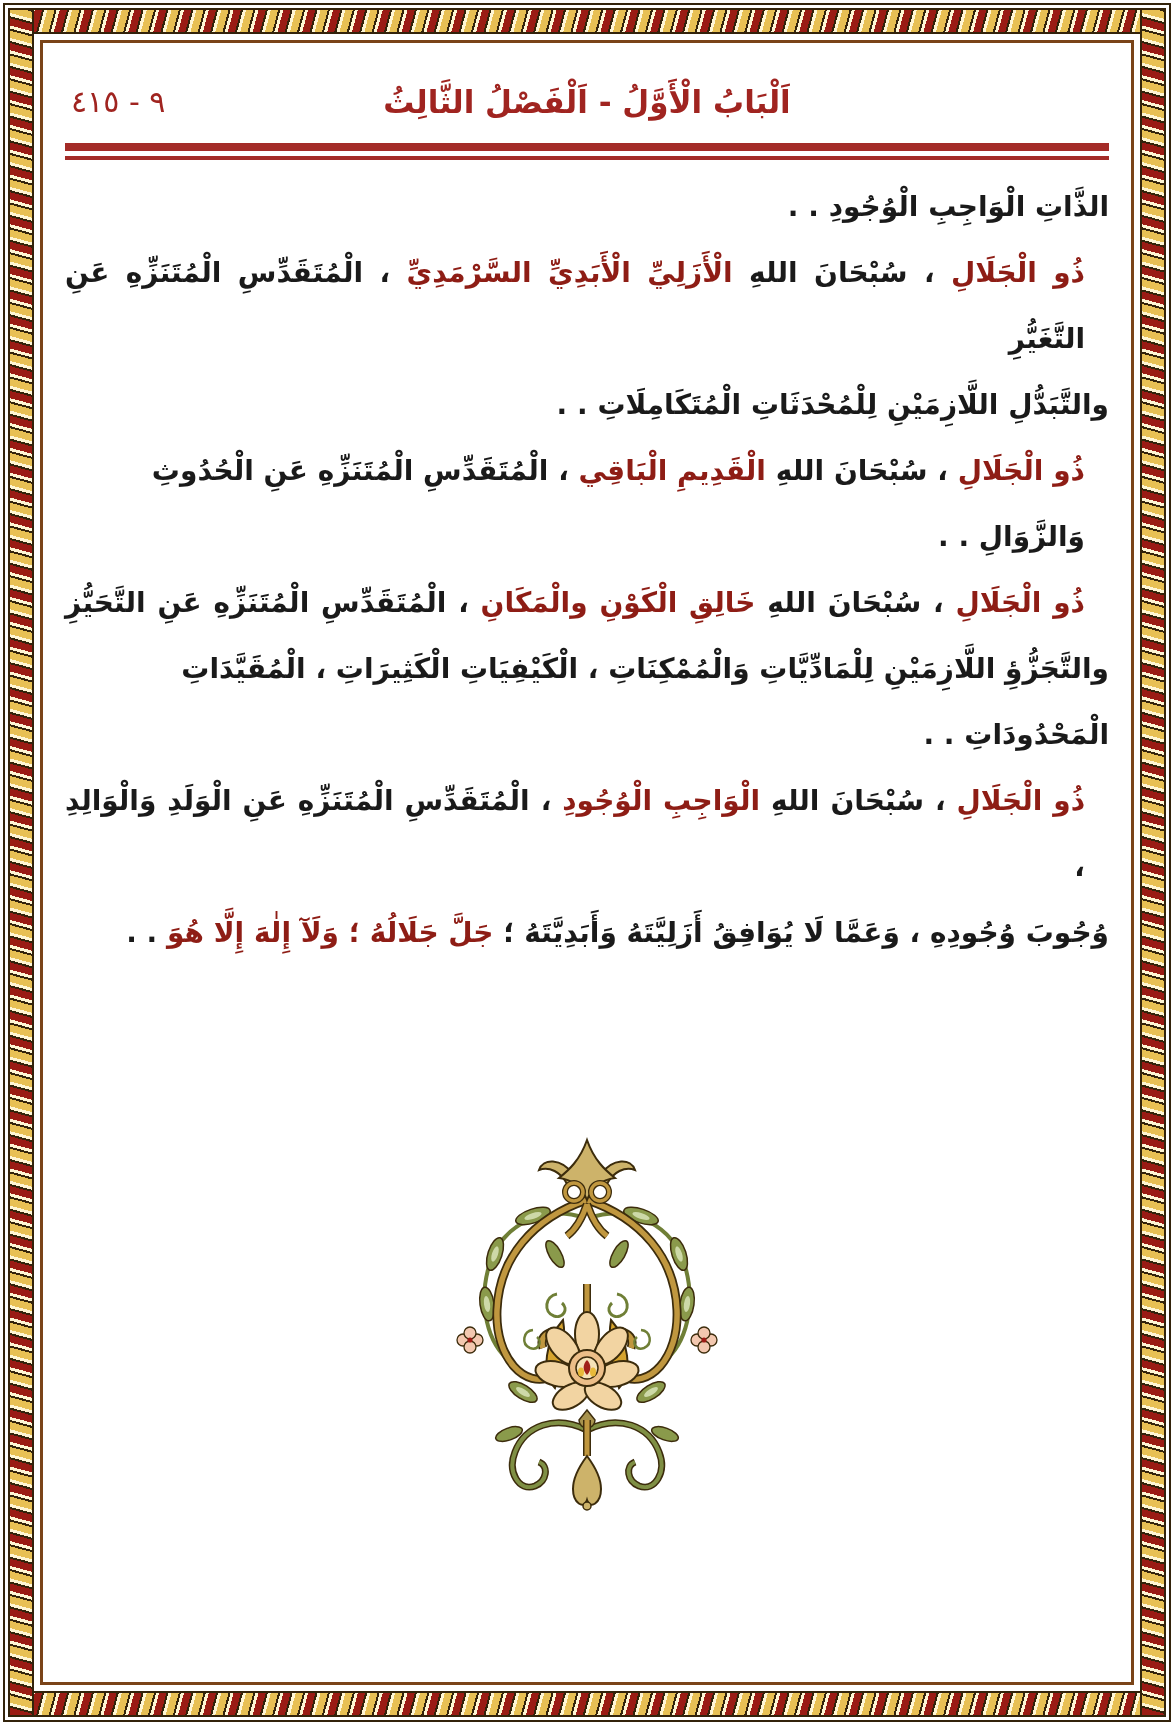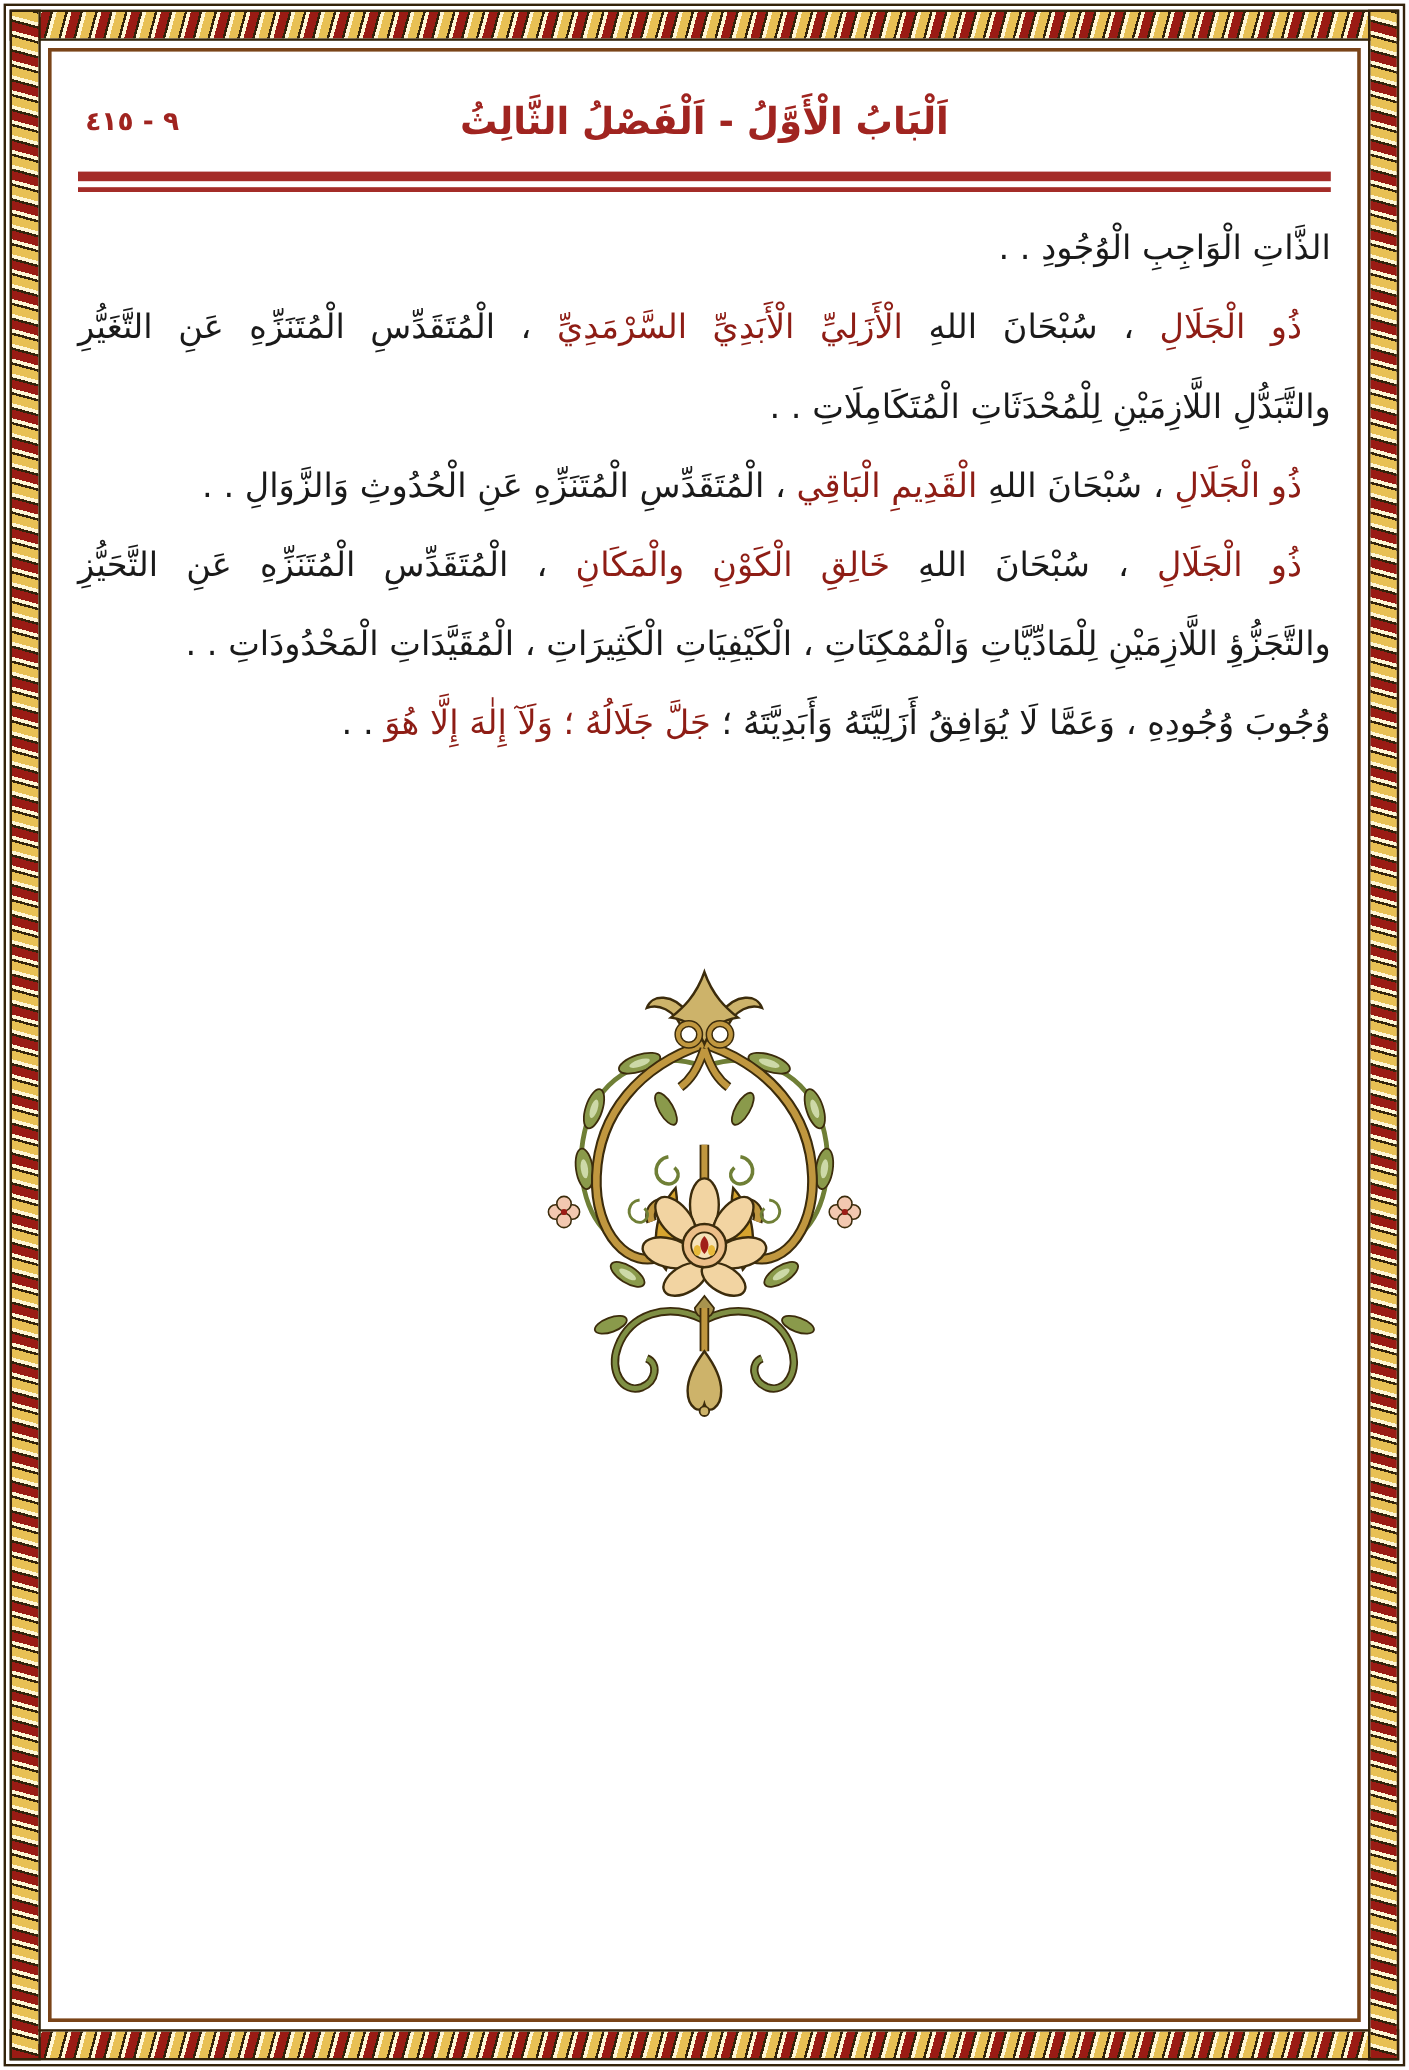--- a/index.html
+++ b/index.html
@@ -22,28 +22,28 @@
   .inner-frame{position:absolute;inset:40px;border:3px solid var(--border_brown);pointer-events:none;}
   
   .content{position:absolute;inset:43px;padding:14px 22px 0 22px;box-sizing:border-box;}
   .header{position:relative;height:74px;margin-top:10px;}
   .title{
     position:absolute;left:0;right:0;text-align:center;
     color:var(--title_red);font-size:31px;font-weight:bold;line-height:70px;
   }
   .pagenum{
     position:absolute;left:6px;top:0;color:var(--title_red);
-    font-size:22px;font-weight:bold;line-height:70px;
+    font-size:30px;font-weight:normal;line-height:70px;
   }
   .double-rule{
     height:5px;margin-top:2px;
     border-top:8px solid var(--rule_red);
     border-bottom:4px solid var(--rule_red);
   }
-  .body-text{margin-top:14px;color:var(--text_black);font-size:28px;font-weight:normal;}
+  .body-text{margin-top:14px;color:var(--text_black);font-size:28px;font-weight:bold;}
   .para{margin:0;}
   .line{line-height:66px;text-align:right;white-space:normal;}
   .line.fill{text-align:justify;text-align-last:justify;}
   .line.indent{padding-right:24px;}
   .seg{color:var(--text_black);}
   .seg.red{color:var(--text_red);}
   
   .ornament-wrap{width:300px;margin:168px auto 0 auto;}
 </style>
 </head>
@@ -76,20 +76,21 @@
           <div class="line"><span class="seg">والتَّبَدُّلِ اللَّازِمَيْنِ لِلْمُحْدَثَاتِ الْمُتَكَامِلَاتِ . .</span></div>
         </div>
         <div class="para">
           <div class="line indent"><span class="seg red">ذُو الْجَلَالِ</span><span class="seg"> ، سُبْحَانَ اللهِ </span><span class="seg red">الْقَدِيمِ الْبَاقِي</span><span class="seg"> ، الْمُتَقَدِّسِ الْمُتَنَزِّهِ عَنِ الْحُدُوثِ وَالزَّوَالِ . .</span></div>
         </div>
         <div class="para">
           <div class="line fill indent"><span class="seg red">ذُو الْجَلَالِ</span><span class="seg"> ، سُبْحَانَ اللهِ </span><span class="seg red">خَالِقِ الْكَوْنِ والْمَكَانِ</span><span class="seg"> ، الْمُتَقَدِّسِ الْمُتَنَزِّهِ عَنِ التَّحَيُّزِ</span></div>
           <div class="line"><span class="seg">والتَّجَزُّؤِ اللَّازِمَيْنِ لِلْمَادِّيَّاتِ وَالْمُمْكِنَاتِ ، الْكَيْفِيَاتِ الْكَثِيرَاتِ ، الْمُقَيَّدَاتِ الْمَحْدُودَاتِ . .</span></div>
         </div>
         <div class="para">
+          <div class="line fill indent"><span class="seg red">ذُو الْجَلَالِ</span><span class="seg"> ، سُبْحَانَ اللهِ </span><span class="seg red">الْوَاجِبِ الْوُجُودِ</span><span class="seg"> ، الْمُتَقَدِّسِ الْمُتَنَزِّهِ عَنِ الْوَلَدِ وَالْوَالِدِ ،</span></div>
           <div class="line"><span class="seg">وُجُوبَ وُجُودِهِ ، وَعَمَّا لَا يُوَافِقُ أَزَلِيَّتَهُ وَأَبَدِيَّتَهُ ؛ </span><span class="seg red">جَلَّ جَلَالُهُ ؛ وَلَآ إِلٰهَ إِلَّا هُوَ</span><span class="seg"> . .</span></div>
         </div>
       </div>
 
     <div class="ornament-wrap">
       <svg viewBox="0 0 300 380" width="300" height="380">
         <defs>
           <g id="halfL">
             <path d="M148 84 C 104 70 64 92 52 132 C 41 170 50 210 74 228" fill="none" stroke="#6f7f36" stroke-width="4"></path>
             <path d="M150 296 C 118 280 88 292 78 318 C 70 338 82 358 98 352 C 110 347 112 332 102 328" fill="none" stroke="#3c2c0c" stroke-width="7"></path>

